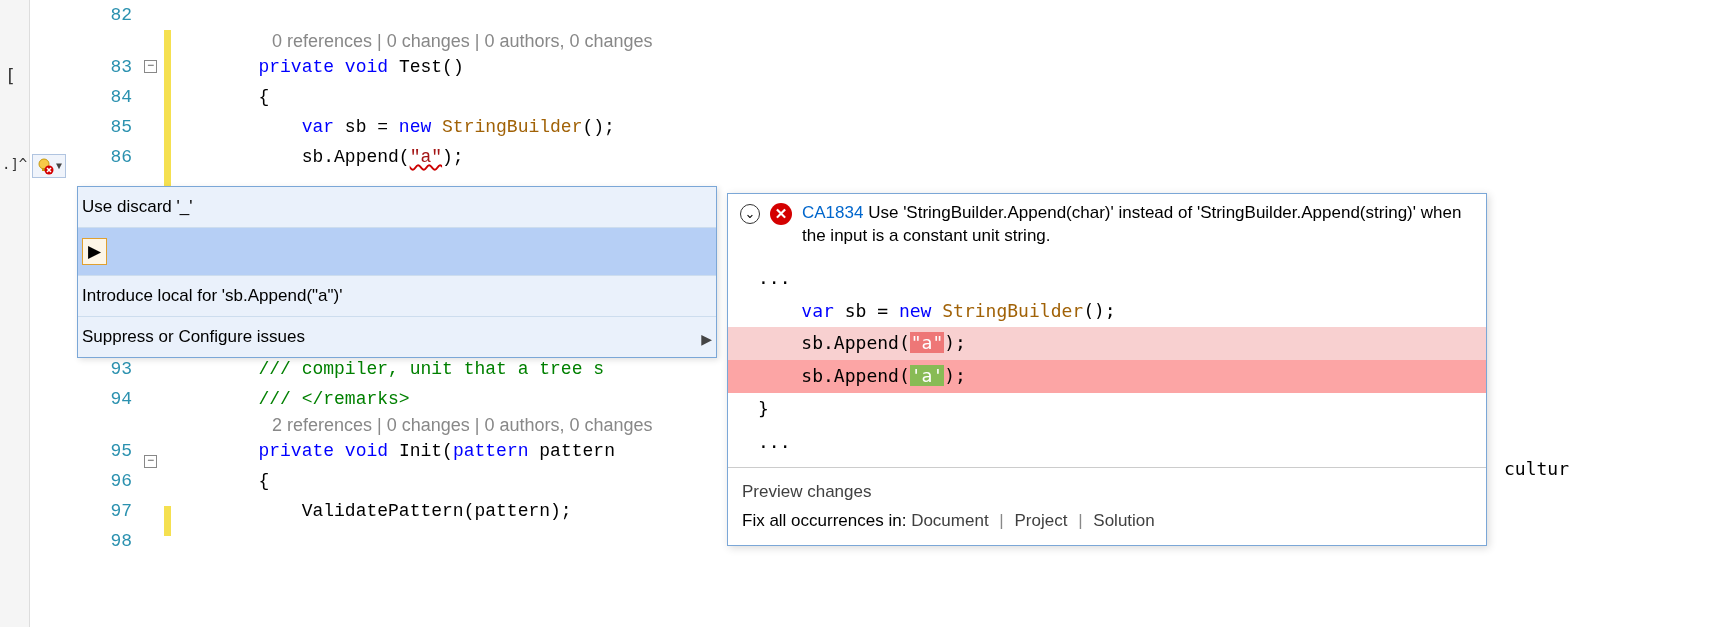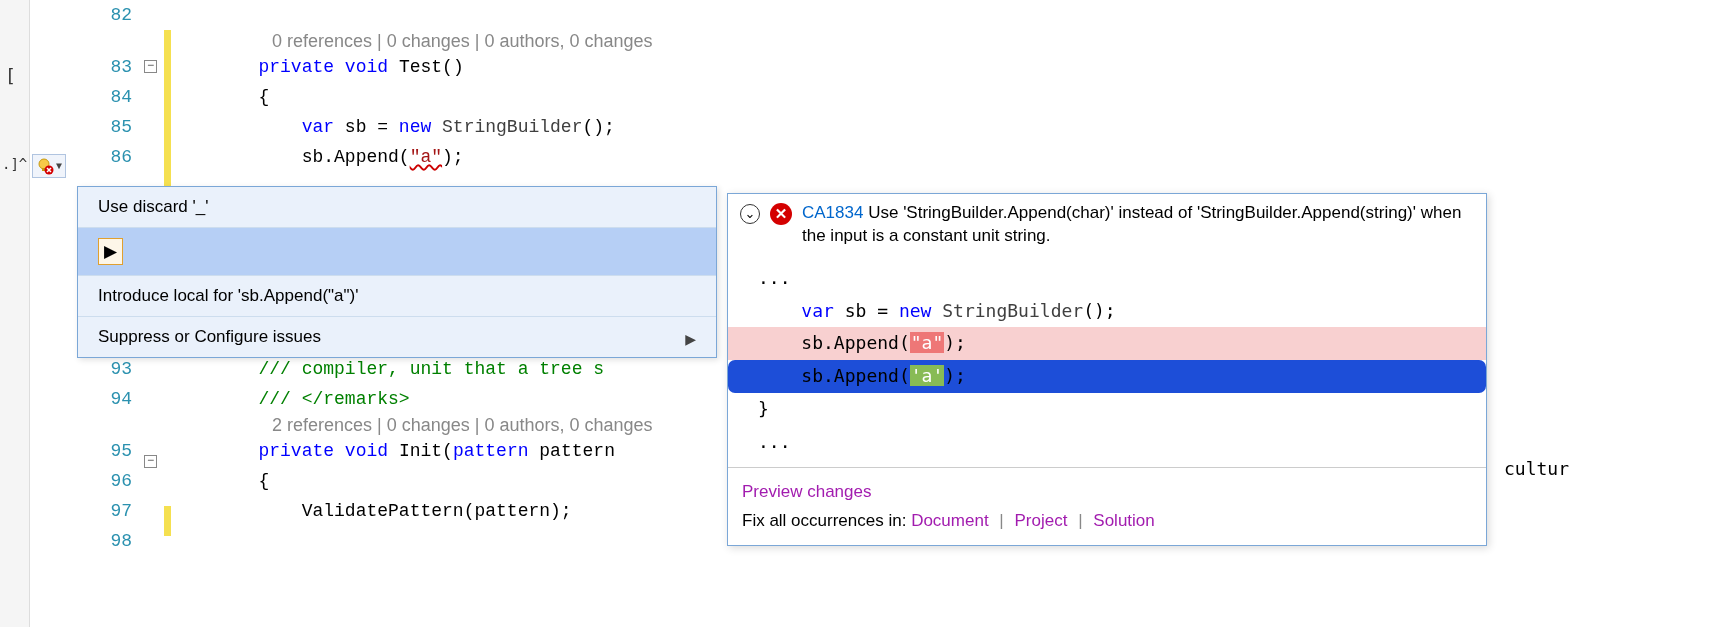--- a/index.html
+++ b/index.html
@@ -109,21 +109,21 @@
   .ln { height: 30px; line-height: 30px; }
   .codelens {
     font-family: 'Segoe UI', sans-serif;
     font-size: 18px;
     color: #888;
     height: 22px;
     line-height: 22px;
     padding-left: 100px;
   }
   .kw { color: #0000ff; }
-  .type { color: #404040; }
+  .type { color: #a16207; }
   .str { color: #a31515; }
   .com { color: #008000; }
   .squiggle {
     text-decoration: underline wavy #c00 1.5px;
     text-underline-offset: 2px;
   }
 
   
   .qa-menu {
     position: absolute;
@@ -131,21 +131,21 @@
     left: 77px;
     width: 640px;
     background: #eaf1fb;
     border: 1px solid #7ba7d7;
     box-shadow: 2px 2px 6px rgba(0,0,0,0.12);
     font-family: 'Segoe UI', sans-serif;
     font-size: 17px;
     color: #000;
   }
   .qa-item {
-    padding: 10px 20px;
+    padding: 10px 4px;
     border-bottom: 1px solid #cdddee;
     display: flex;
     justify-content: space-between;
     align-items: center;
   }
   .qa-item:last-child { border-bottom: none; align-items: flex-end; }
   .qa-item.selected {
     background: #b6cff5;
   }
   .qa-arrow {
@@ -202,30 +202,30 @@
     font-family: Consolas, monospace;
     font-size: 18px;
     padding: 4px 0 8px 0;
   }
   .preview-code .pline {
     padding: 2px 18px 2px 30px;
     white-space: pre;
     line-height: 1.6;
   }
   .del { background: #f8d0d0; }
-  .add { background: #1d4ed8; border-radius: 7px; }
+  .add { background: #fca5a5; }
   .hl-del { background: #e77; color:#fff; padding: 0 1px; }
   .hl-add { background: #8b5; color:#fff; padding: 0 1px; }
   .preview-footer {
     border-top: 1px solid #ccc;
     padding: 10px 14px;
     font-size: 17px;
     line-height: 1.7;
   }
-  .link { color: #a21caf; cursor: pointer; margin-top: 24px; }
+  .link { color: #404040; cursor: pointer; margin-top: 24px; }
   .sep { color: #888; margin: 0 6px; }
 
   .right-snippet{
     position:absolute;
     top:458px;
     left:1504px;
     font-family:Consolas,monospace;
     font-size:18px;
     white-space:pre;
   }

